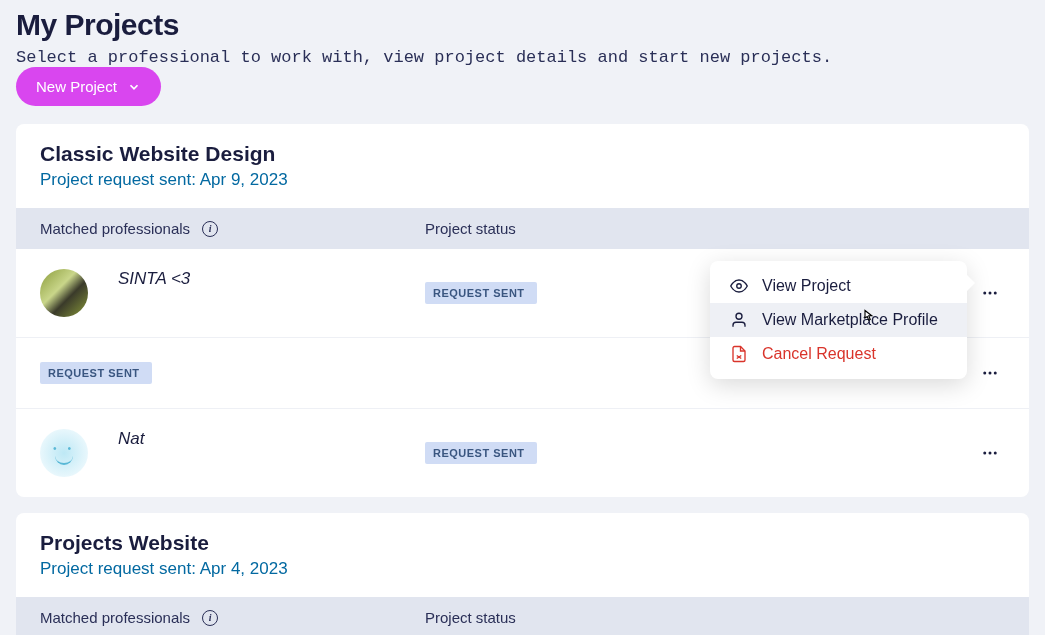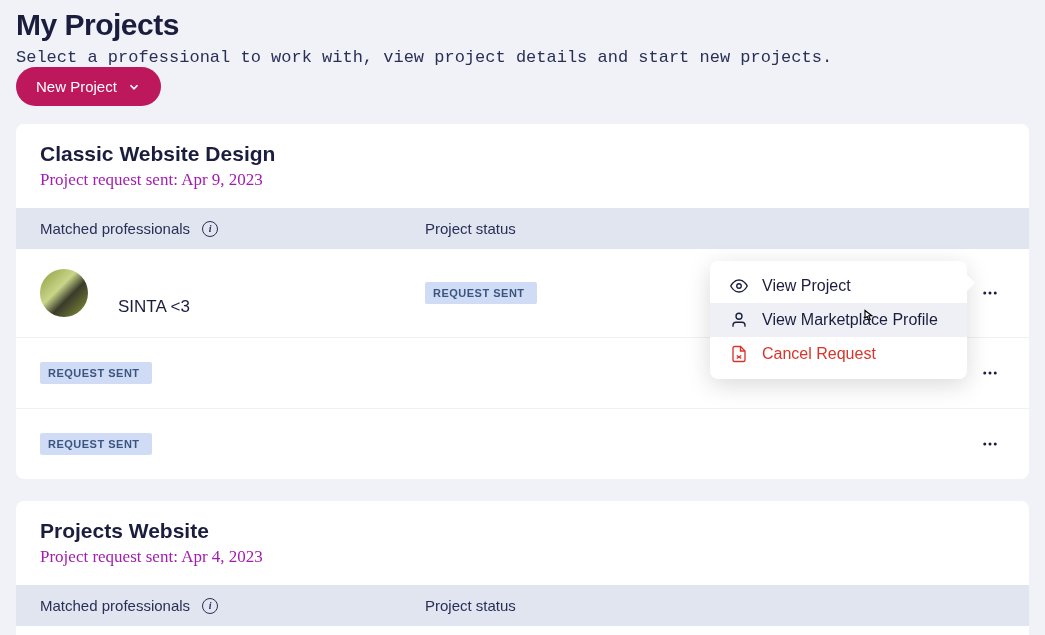--- a/index.html
+++ b/index.html
@@ -35,55 +35,54 @@
       color: #1a1d3e;
       letter-spacing: -0.5px;
     }
     .page-subtitle {
       font-size: 17px;
       color: #2a2f57;
       margin-top: 6px;
       font-family: Liberation Mono, monospace;
     }
     .new-project-btn {
-      background: #be185d;
+      background: #d946ef;
       color: #fff;
       border: none;
       border-radius: 22px;
       padding: 11px 20px;
       font-size: 15px;
       font-weight: 500;
       display: flex;
       align-items: center;
       gap: 10px;
       cursor: pointer;
     }
     .new-project-btn svg {
       width: 14px;
       height: 14px;
     }
     .project-card {
       background: #fff;
       border-radius: 8px;
       overflow: visible;
-      margin-bottom: 22px;
+      margin-bottom: 16px;
     }
     .project-card-header {
       padding: 18px 24px 18px 24px;
     }
     .project-name {
       font-size: 21px;
       font-weight: 700;
       color: #1a1d3e;
     }
     .project-sent {
       font-size: 17px;
-      color: #a21caf;
+      color: #0369a1;
       margin-top: 4px;
-      font-family: Liberation Serif, serif;
     }
     .table-header {
       background: #e1e5ef;
       display: flex;
       padding: 12px 24px;
       font-size: 15px;
       color: #2a2f57;
     }
     .col-prof {
       width: 385px;
@@ -120,22 +119,23 @@
       padding: 20px 24px;
       border-bottom: 1px solid #eef0f5;
       position: relative;
     }
     .pro-row:last-child {
       border-bottom: none;
     }
     .pro-left {
       width: 385px;
       display: flex;
-      align-items: flex-end;
+      align-items: flex-start;
       gap: 30px;
+      font-style: italic;
     }
     .avatar {
       width: 48px;
       height: 48px;
       border-radius: 50%;
       display: flex;
       align-items: center;
       justify-content: center;
       flex-shrink: 0;
     }
@@ -340,20 +340,24 @@
           <svg viewBox="0 0 24 24" fill="currentColor">
               <circle cx="5" cy="12" r="2"></circle>
               <circle cx="12" cy="12" r="2"></circle>
               <circle cx="19" cy="12" r="2"></circle>
             </svg>
         </div>
       </div>
     </div>
 
     <div class="pro-row">
+      <div class="pro-left">
+        <div class="avatar avatar-nat"></div>
+        <div class="pro-name">Nat</div>
+      </div>
       <div class="col-status">
         <span class="status-badge status-sent">REQUEST SENT</span>
       </div>
       <div class="col-actions">
         <div class="more-btn">
           <svg viewBox="0 0 24 24" fill="currentColor">
               <circle cx="5" cy="12" r="2"></circle>
               <circle cx="12" cy="12" r="2"></circle>
               <circle cx="19" cy="12" r="2"></circle>
             </svg>

